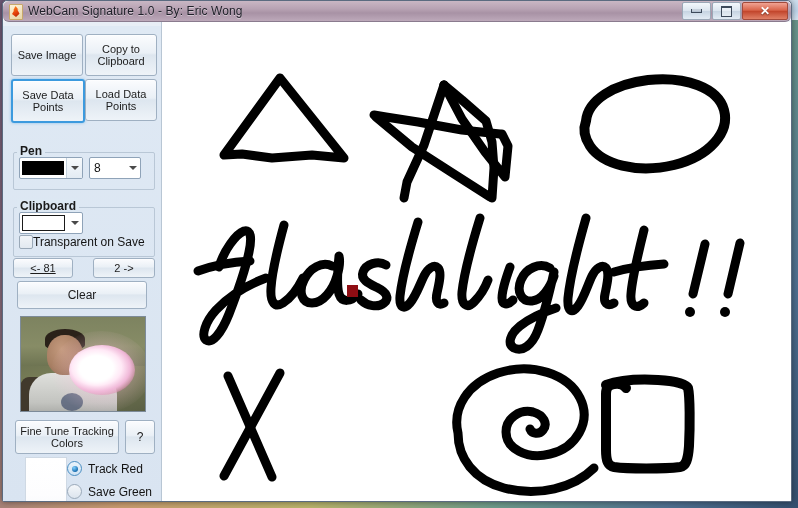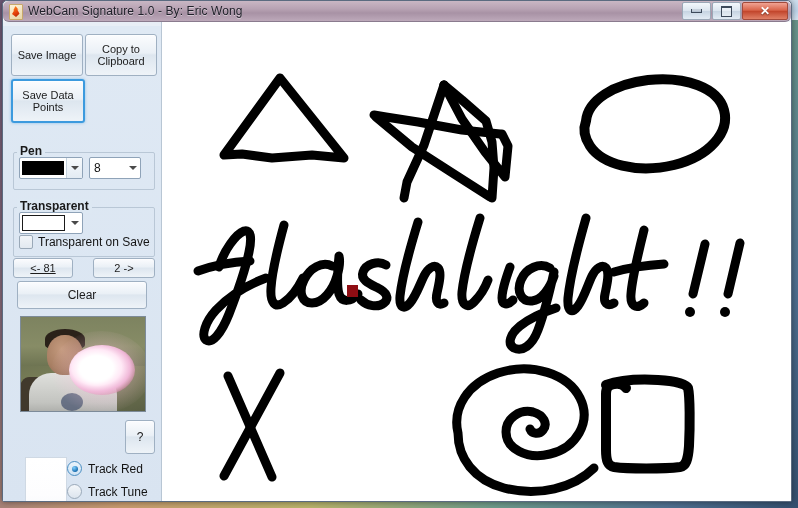--- a/index.html
+++ b/index.html
@@ -89,21 +89,21 @@
   .combo .arrowbox{width:15px;height:100%;display:flex;align-items:center;justify-content:center;
     border-left:1px solid #c3d0dc;
     background:linear-gradient(180deg,#f7fafc,#e3ebf3);}
   .combo .arrow{width:0;height:0;border-left:4px solid transparent;border-right:4px solid transparent;
     border-top:4px solid #4a4a4a;}
   #combo-pen-color{left:16px;top:131px;width:62px;}
   #combo-pen-size{left:86px;top:131px;width:50px;background:#fff;}
   #combo-pen-size .val{flex:1;font-size:12px;color:#111;padding-left:4px;}
   #combo-bg-color{left:16px;top:186px;width:62px;}
 
-  .checkrow{position:absolute;left:16px;top:209px;display:flex;align-items:center;gap:5px;text-align:right;}
+  .checkrow{position:absolute;left:16px;top:209px;display:flex;align-items:center;text-align:right;}
   .cbox{width:12px;height:12px;border:1px solid #9aa9b8;border-radius:2px;
     background:linear-gradient(180deg,#f2f5f8,#e2e9f0);}
   .checkrow .ctext{font-size:12px;color:#141414;}
 
   #btn-prev{left:10px;top:232px;width:58px;height:18px;font-size:11px;text-decoration:underline;}
   #btn-next{left:90px;top:232px;width:60px;height:18px;font-size:11px;}
   #btn-clear{left:14px;top:255px;width:128px;height:26px;font-size:12px;}
 
   
   .webcam{position:absolute;left:17px;top:290px;width:124px;height:94px;
@@ -191,38 +191,39 @@
       </div>
     </div>
 
     <div class="client">
 
       <div class="leftpanel">
 
         <div class="btn" id="btn-save-image">Save Image</div>
         <div class="btn focused" id="btn-save-data">Save Data Points</div>
         <div class="btn" id="btn-copy-clip">Copy to Clipboard</div>
+        <div class="btn" id="btn-load-data">Load Data Points</div>
 
         <div class="groupbox" id="gb-pen"></div>
         <div class="grouplabel" id="lbl-pen">Pen</div>
         <div class="combo" id="combo-pen-color">
           <div class="swatch" style="background:#000000"></div>
           <div class="arrowbox">
               <span class="arrow"></span>
             </div>
         </div>
         <div class="combo" id="combo-pen-size">
           <div class="val">8</div>
           <div class="arrowbox" style="border-left:none;background:transparent">
               <span class="arrow"></span>
             </div>
         </div>
 
         <div class="groupbox" id="gb-bg"></div>
-        <div class="grouplabel" id="lbl-bg">Transparent</div>
+        <div class="grouplabel" id="lbl-bg">Clipboard</div>
         <div class="combo" id="combo-bg-color">
           <div class="swatch" style="background:#ffffff;border:1px solid #1a1a1a"></div>
           <div class="arrowbox" style="border-left:none;background:transparent">
               <span class="arrow"></span>
             </div>
         </div>
         <div class="checkrow">
           <span class="cbox"></span>
           <span class="ctext">Transparent on Save</span>
         </div>
@@ -237,33 +238,34 @@
           <div class="wc-arm"></div>
           <div class="wc-body"></div>
           <div class="wc-shirtlogo"></div>
           <div class="wc-hair"></div>
           <div class="wc-head"></div>
           <div class="wc-glow"></div>
           <div class="wc-flare"></div>
           <div class="wc-flare2"></div>
         </div>
 
+        <div class="btn" id="btn-finetune">Fine Tune Tracking Colors</div>
         <div class="btn" id="btn-help">?</div>
 
         <div class="colorpreview"></div>
 
         <div class="radiorow" id="radio-red">
           <span class="radio on">
               <span class="dot"></span>
             </span>
           <span class="rtext">Track Red</span>
         </div>
         <div class="radiorow" id="radio-green">
           <span class="radio"></span>
-          <span class="rtext">Track Tune</span>
+          <span class="rtext">Save Green</span>
         </div>
 
       </div>
 
       <div class="canvaswrap">
         <svg viewBox="0 0 630 479" xmlns="http://www.w3.org/2000/svg">
 
           <path class="ink" stroke-width="9" d="M62 133 L118 56 L182 136 M182 136 L150 133 L110 136 L80 132 L62 133"></path>
 
           <g>

